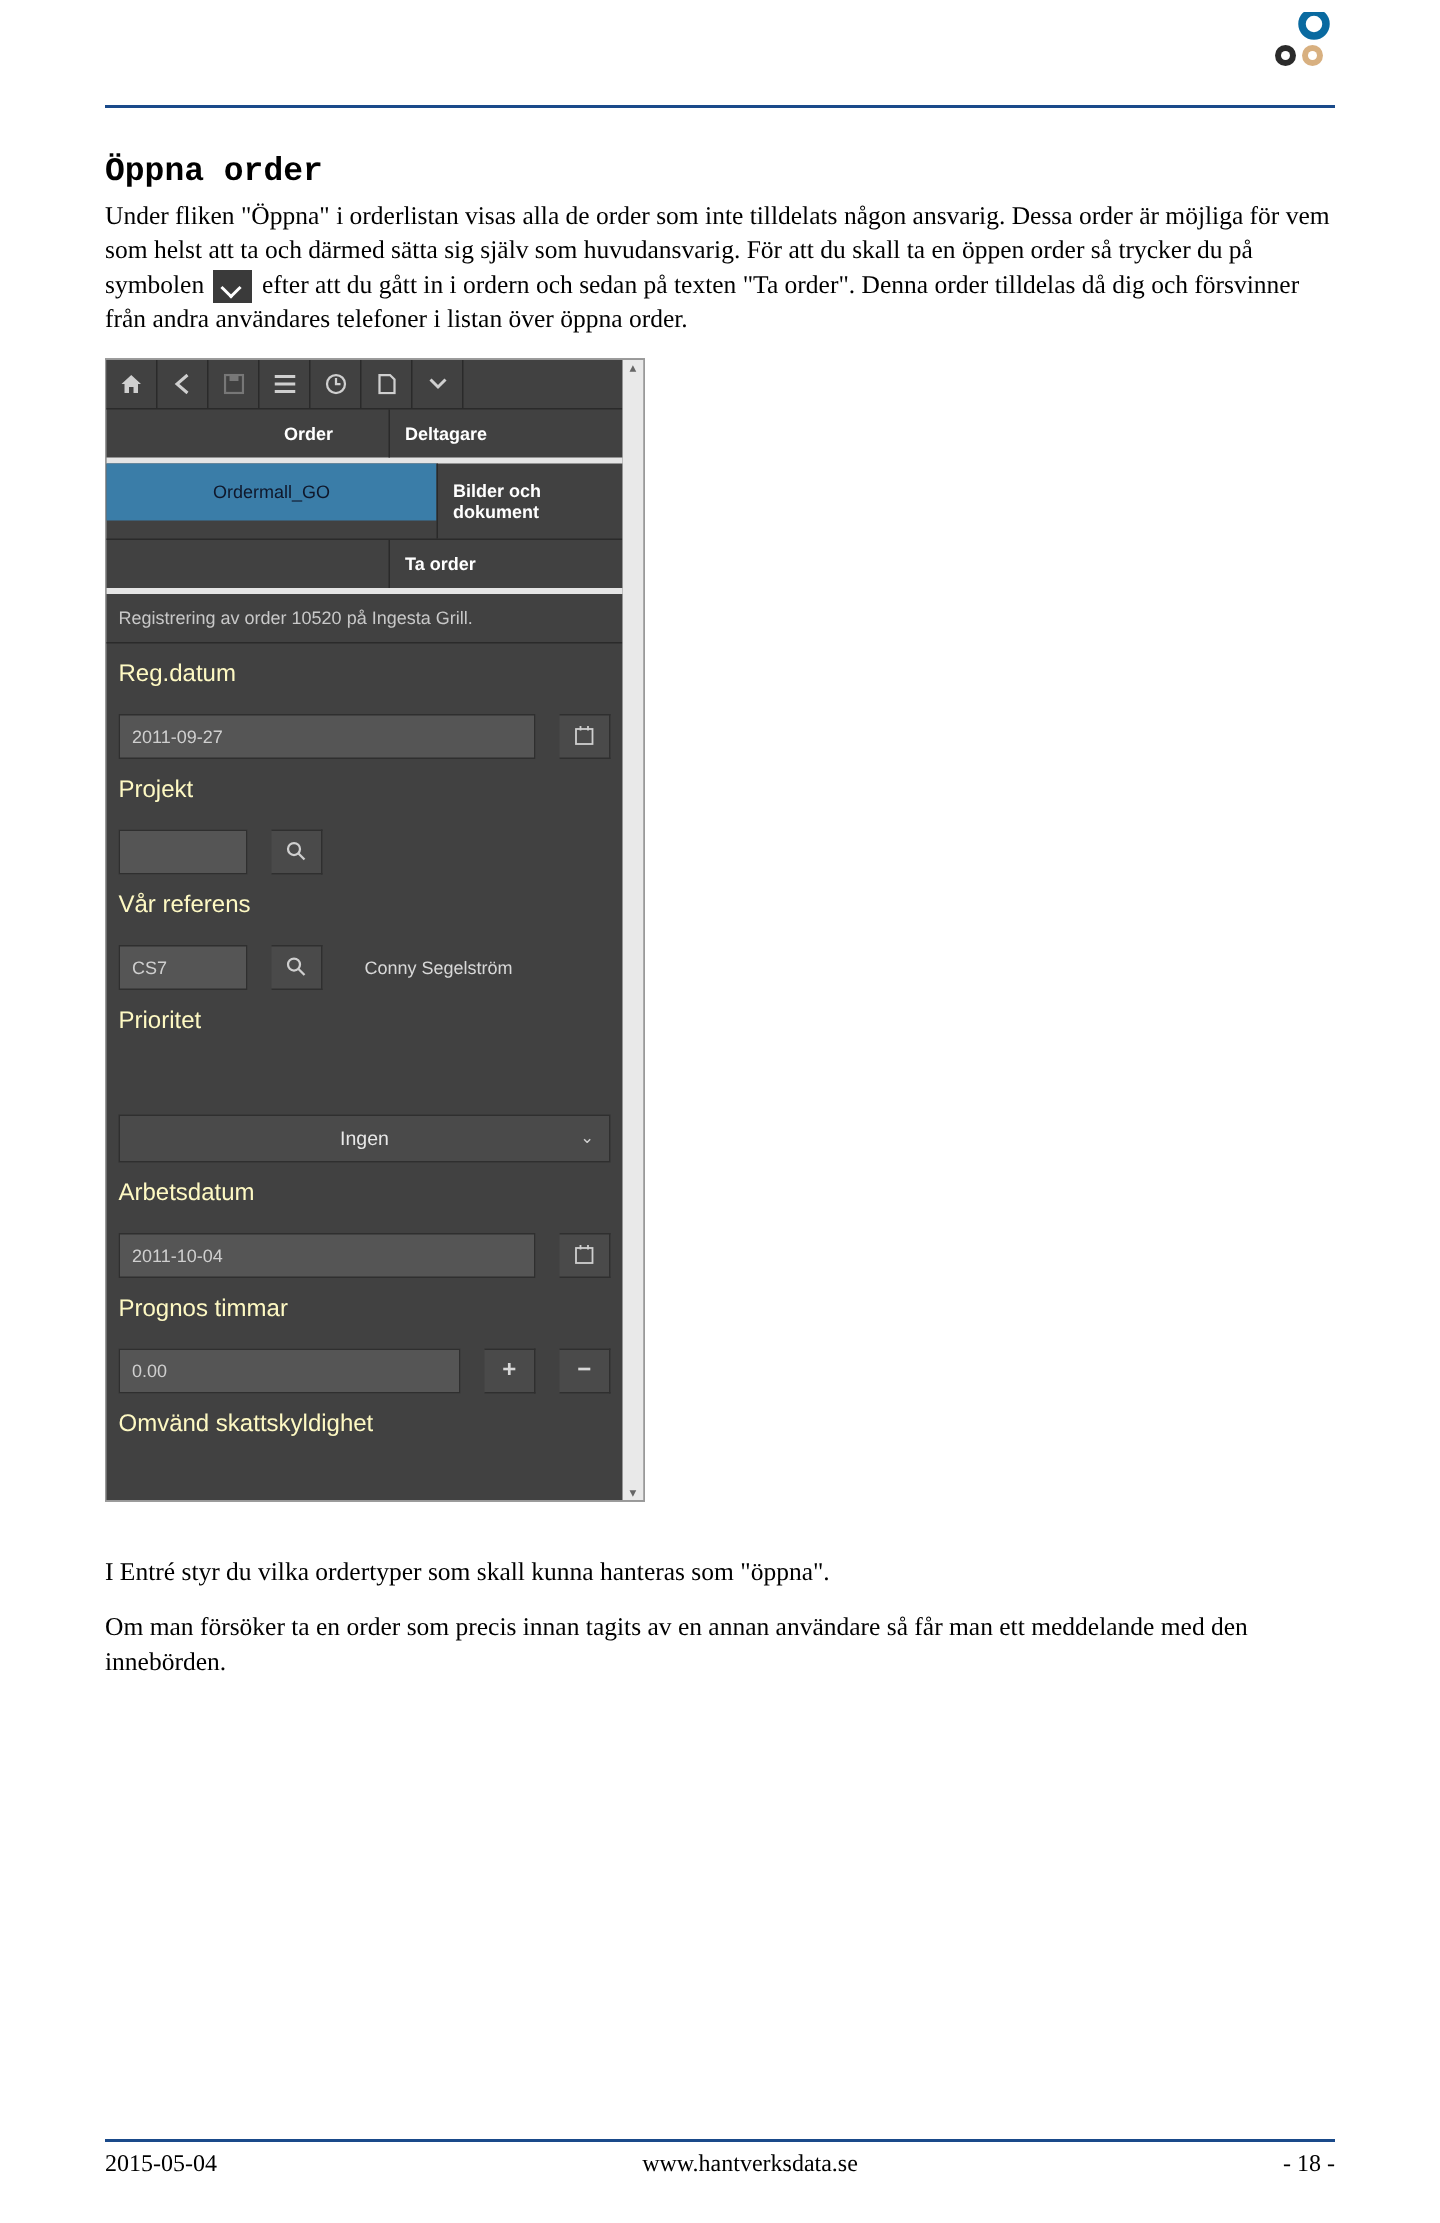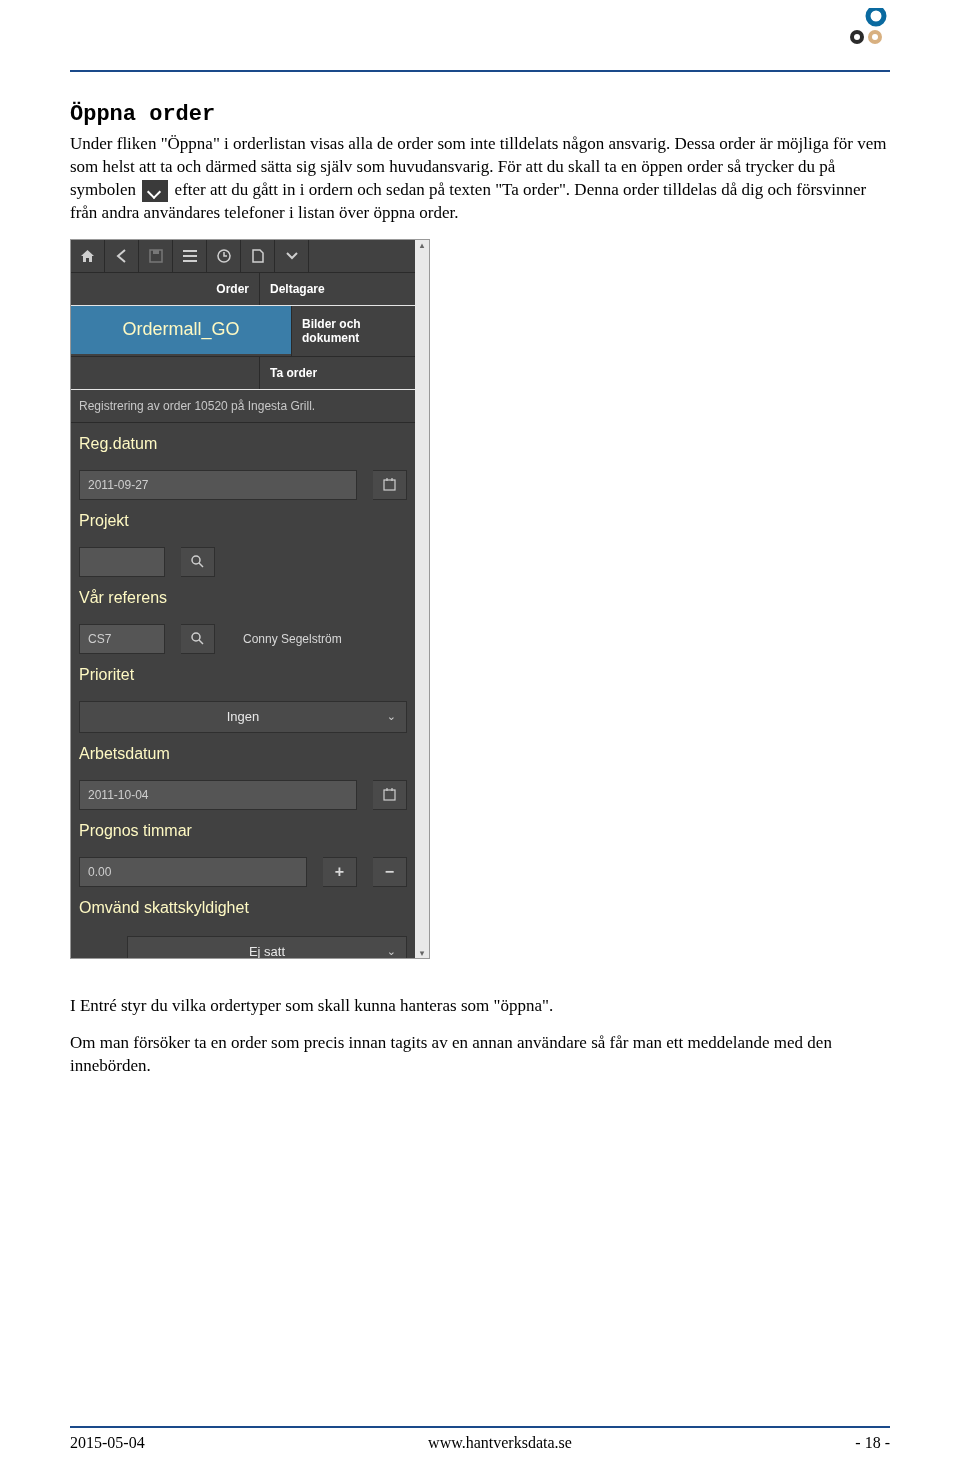--- a/index.html
+++ b/index.html
@@ -95,21 +95,22 @@
     border-bottom: 1px solid #2a2a2a;
   }
   .tb-btn {
     width: 34px; height: 32px;
     display: flex; align-items: center; justify-content: center;
     border-right: 1px solid #2a2a2a;
     color: #cfcfcf;
   }
   .row-split {
     display: flex;
-    border-bottom: 1px solid #e5e5e5;
+    border-bottom: 4px solid #e5e5e5;
+    gap: 27px;
   }
   .row-split .left {
     flex: 1;
     text-align: right;
     padding: 9px 10px;
     font-weight: bold;
     color: #fff;
   }
   .row-split .right {
     width: 156px;
@@ -118,26 +119,26 @@
     color: #fff;
     font-weight: bold;
   }
   .tab-row {
     display: flex;
     border-bottom: 1px solid #2a2a2a;
   }
   .tab-active {
     flex: 1;
     background: #3a7da8;
-    color: #fef9c3;
+    color: #0f172a;
     display: flex;
     align-items: center;
     justify-content: center;
-    font-size: 18px;
-    height: 48px;
+    font-size: 12px;
+    height: 38px;
   }
   .tab-right {
     width: 124px;
     border-left: 1px solid #2a2a2a;
     padding: 11px 10px;
     color: #fff;
     font-weight: bold;
   }
   .status-line {
     padding: 9px 8px;
@@ -197,20 +198,21 @@
     flex: 1;
     background: #4a4a4a;
     border: 1px solid #2f2f2f;
     height: 32px;
     display: flex;
     align-items: center;
     justify-content: center;
     color: #e8e8e8;
     font-size: 13px;
     position: relative;
+    margin-top: 36px;
   }
   .sel .chev {
     position: absolute;
     right: 10px;
     font-size: 11px;
     color: #cfcfcf;
   }
   .bottom-select {
     margin: 0 8px 0 8px;
   }

